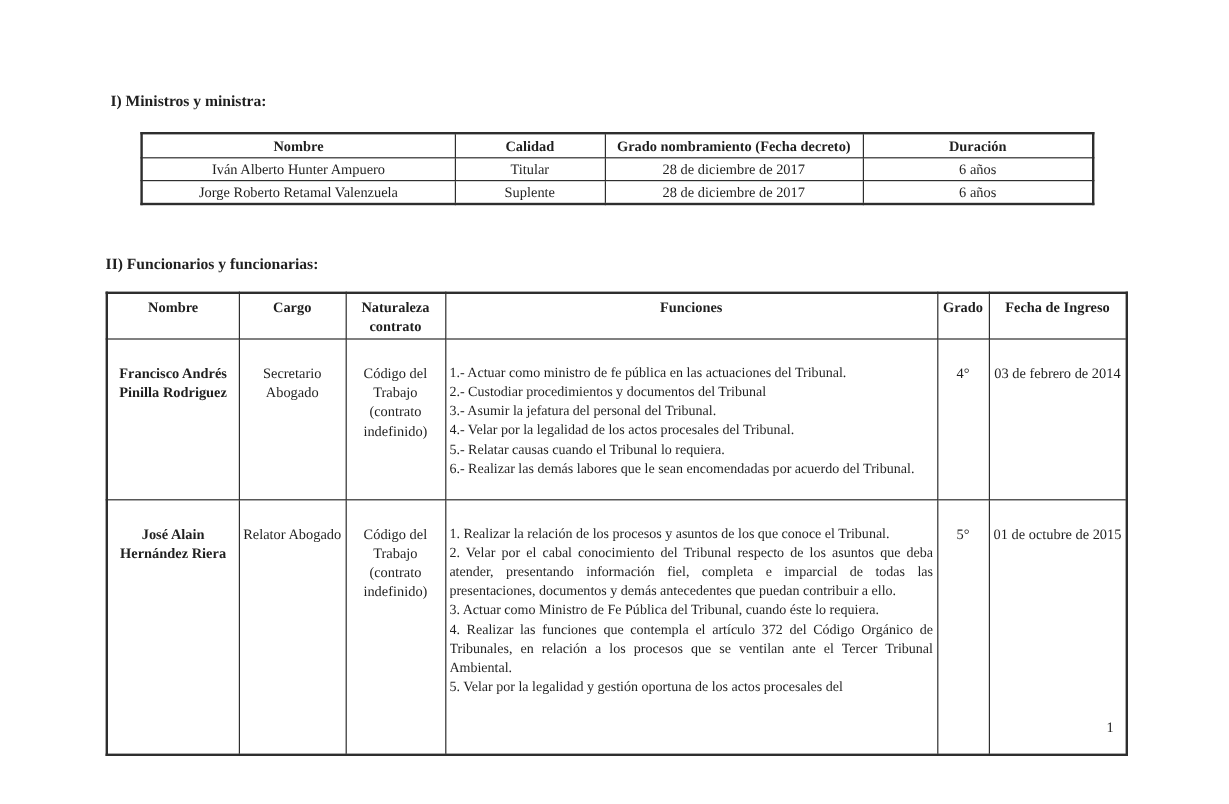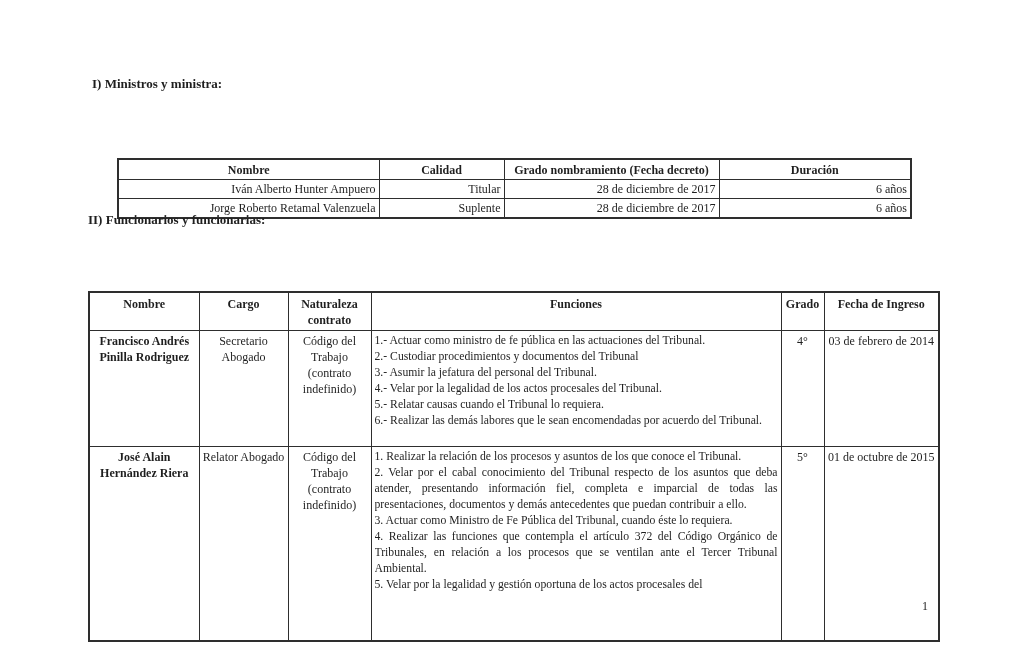--- a/index.html
+++ b/index.html
@@ -22,45 +22,44 @@
     white-space: nowrap;
   }
   #title-ministros { left: 92px; top: 76px; }
   #title-funcionarios { left: 88px; top: 212px; }
 
   table {
     position: absolute;
     border-collapse: collapse;
     table-layout: fixed;
     border: 2px solid #2e2e2e;
-    margin-top: 48px;
   }
   th, td {
     border: 1px solid #2e2e2e;
     font-size: 12px;
     line-height: 16px;
     overflow: hidden;
     padding: 1px 3px;
   }
   th { font-weight: bold; }
 
   
   #table-ministros { left: 117px; top: 110px; width: 793px; }
   #table-ministros th { height: 17px; text-align: center; vertical-align: middle; }
-  #table-ministros td { height: 15px; text-align: right; vertical-align: middle; white-space: nowrap; }
+  #table-ministros td { height: 15px; text-align: center; vertical-align: middle; white-space: nowrap; }
 
   
   #table-funcionarios { left: 88px; top: 243px; width: 850px; }
   #table-funcionarios th {
     height: 33px;
     text-align: center;
     vertical-align: top;
     padding-top: 3px;
   }
-  #table-funcionarios td { vertical-align: top; padding-top: 2px; }
+  #table-funcionarios td { vertical-align: top; padding-top: 20px; }
   #table-funcionarios tr.staff-row-1 td { height: 112px; }
   #table-funcionarios tr.staff-row-2 td { height: 190px; font-family: Liberation Serif, serif; }
   .cell-nombre { font-weight: bold; text-align: center; }
   .cell-cargo, .cell-naturaleza, .cell-grado, .cell-fecha { text-align: center; }
   .cell-funciones { text-align: justify; font-size: 11.7px; }
   .cell-funciones .clip-1 { max-height: 112px; overflow: hidden; }
   .cell-funciones .clip-2 { max-height: 192px; overflow: hidden; }
   .func-item { text-align: justify; }
 
   #page-number {

